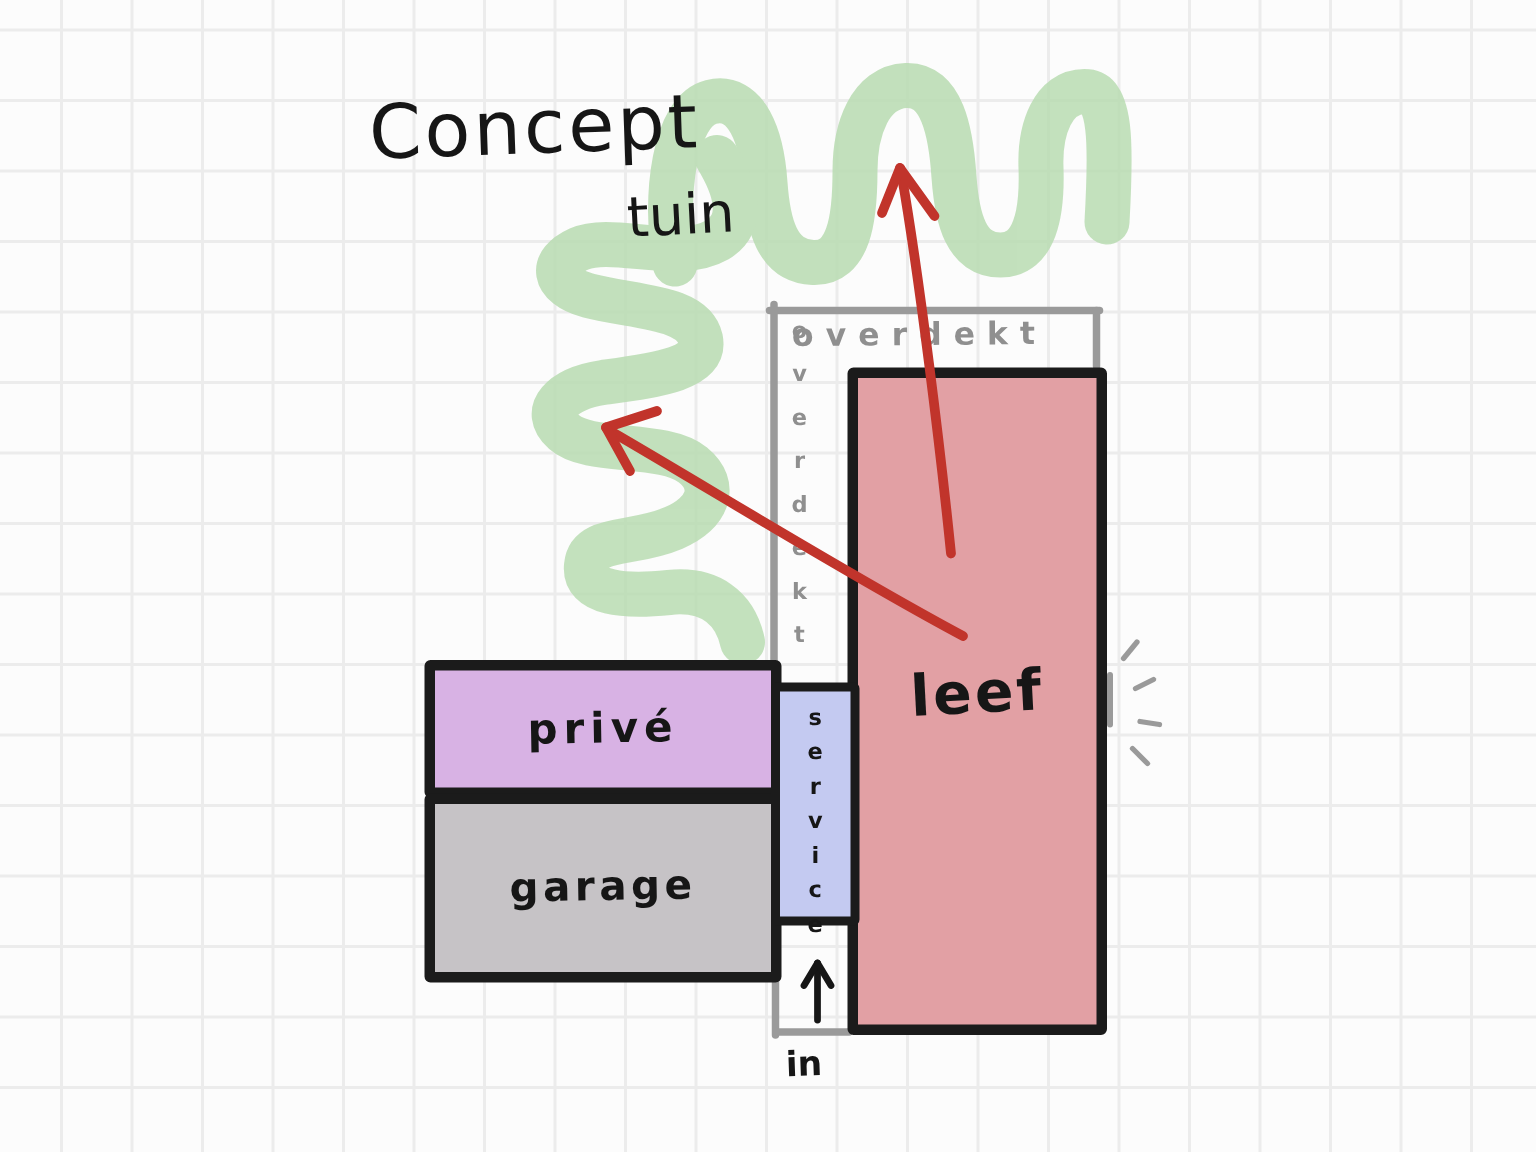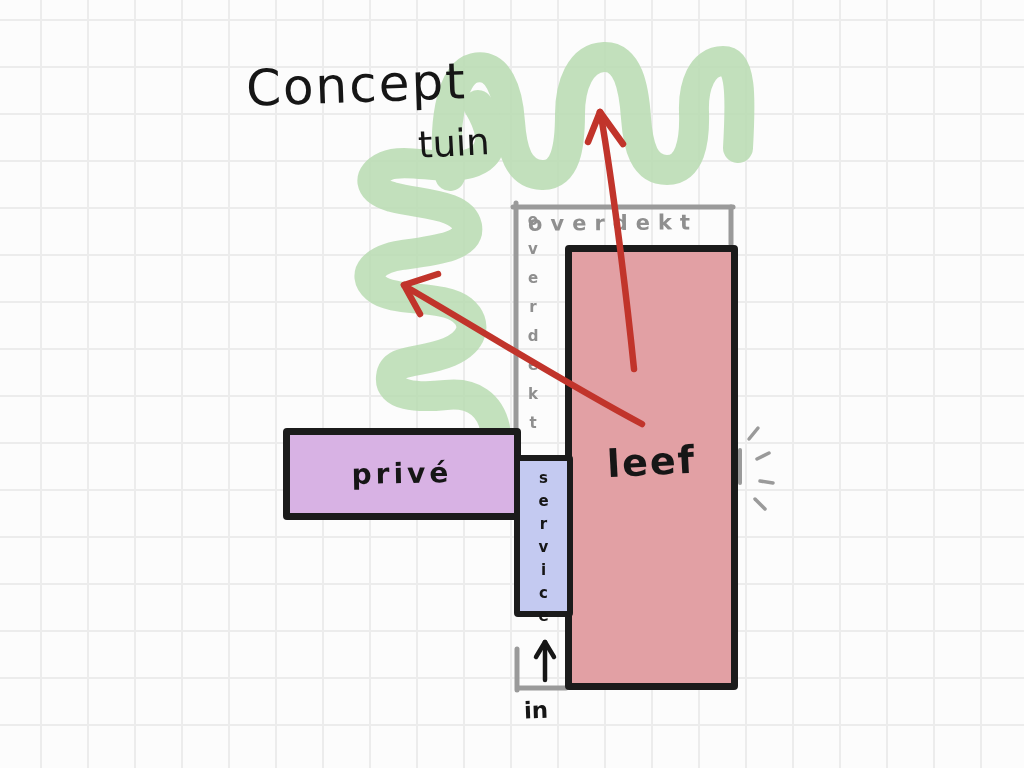--- a/index.html
+++ b/index.html
@@ -13,21 +13,21 @@
     background-image:
       linear-gradient(to right,#ececec 2px,transparent 2px),
       linear-gradient(to bottom,#ececec 2px,transparent 2px);
     background-size:47px 47px;
     background-position:40px 19px;
   }
   svg.layer{position:absolute;left:0;top:0;width:1024px;height:768px;pointer-events:none;}
   #under-layer{z-index:1;}
   .room{position:absolute;border:7px solid #1b1b1b;border-radius:4px;z-index:2;box-sizing:border-box;}
   #room-leef{left:565px;top:245px;width:173px;height:445px;background:#e2a0a4;}
-  #room-prive{left:283px;top:428px;width:238px;height:92px;background:#d8b2e4;}
+  #room-prive{left:283px;top:440px;width:238px;height:92px;background:#d8b2e4;}
   #room-garage{left:283px;top:529px;width:238px;height:126px;background:#c6c3c6;}
   #room-service{left:514px;top:455px;width:59px;height:162px;background:#c4caf1;border-width:6px;z-index:3;}
   .room-label{
     position:absolute;left:0;right:0;text-align:center;
     color:#161616;font-weight:600;
   }
   #leef-label{top:188px;font-size:38px;letter-spacing:2px;transform:rotate(-3deg);}
   #prive-label{top:22px;font-size:28px;letter-spacing:4px;transform:rotate(-1deg);}
   #garage-label{top:40px;font-size:27px;letter-spacing:3px;transform:rotate(-1deg);}
   .vertical-text{
@@ -76,20 +76,23 @@
         <path d="M 757,459 L 769,453"></path>
         <path d="M 760,481 L 773,483"></path>
         <path d="M 755,499 L 765,509"></path>
       </g>
     </g>
   </svg>
 
   <div id="room-prive" class="room">
     <div id="prive-label" class="room-label">privé</div>
   </div>
+  <div id="room-garage" class="room">
+    <div id="garage-label" class="room-label">garage</div>
+  </div>
   <div id="room-leef" class="room">
     <div id="leef-label" class="room-label">leef</div>
   </div>
   <div id="room-service" class="room">
     <div id="service-label" class="vertical-text">service</div>
   </div>
 
   <div id="overdekt-top">overdekt</div>
   <div id="overdekt-vertical" class="vertical-text">overdekt</div>
 

